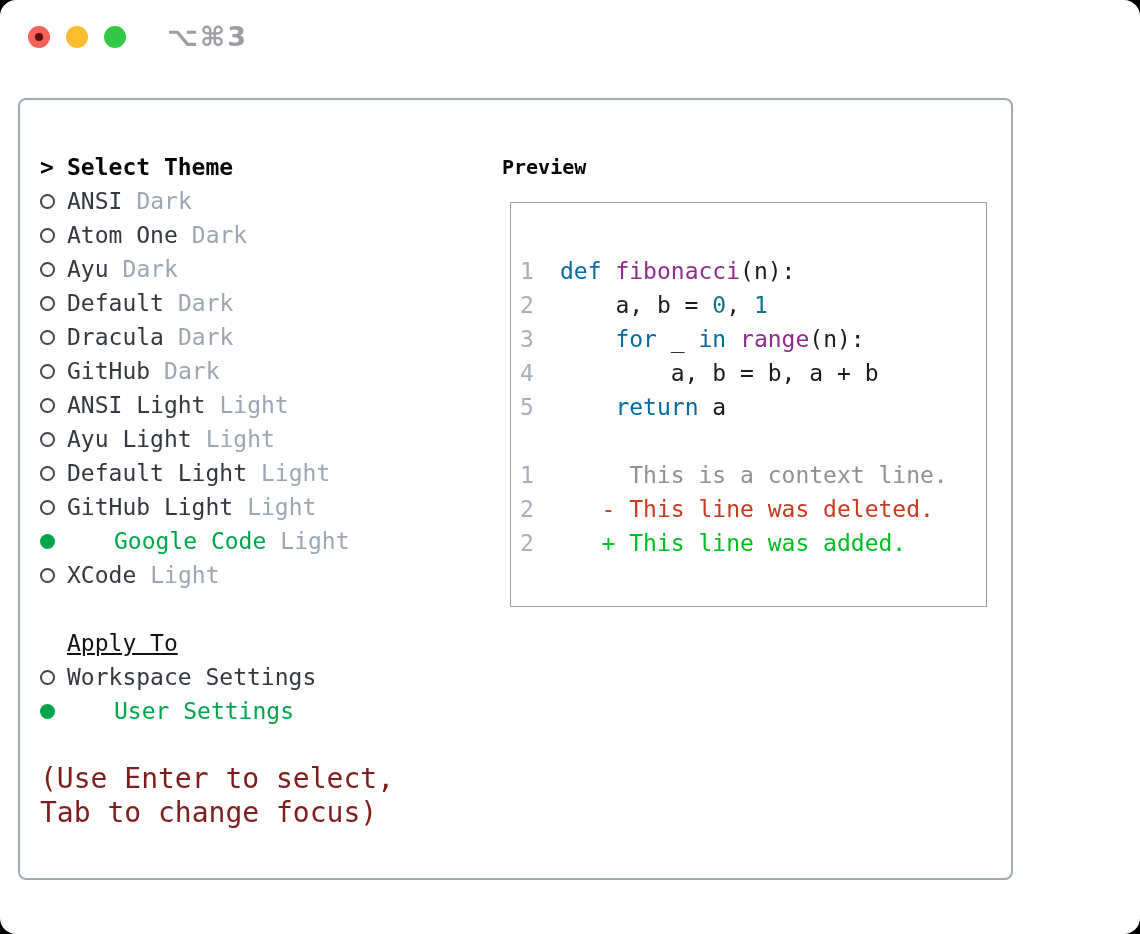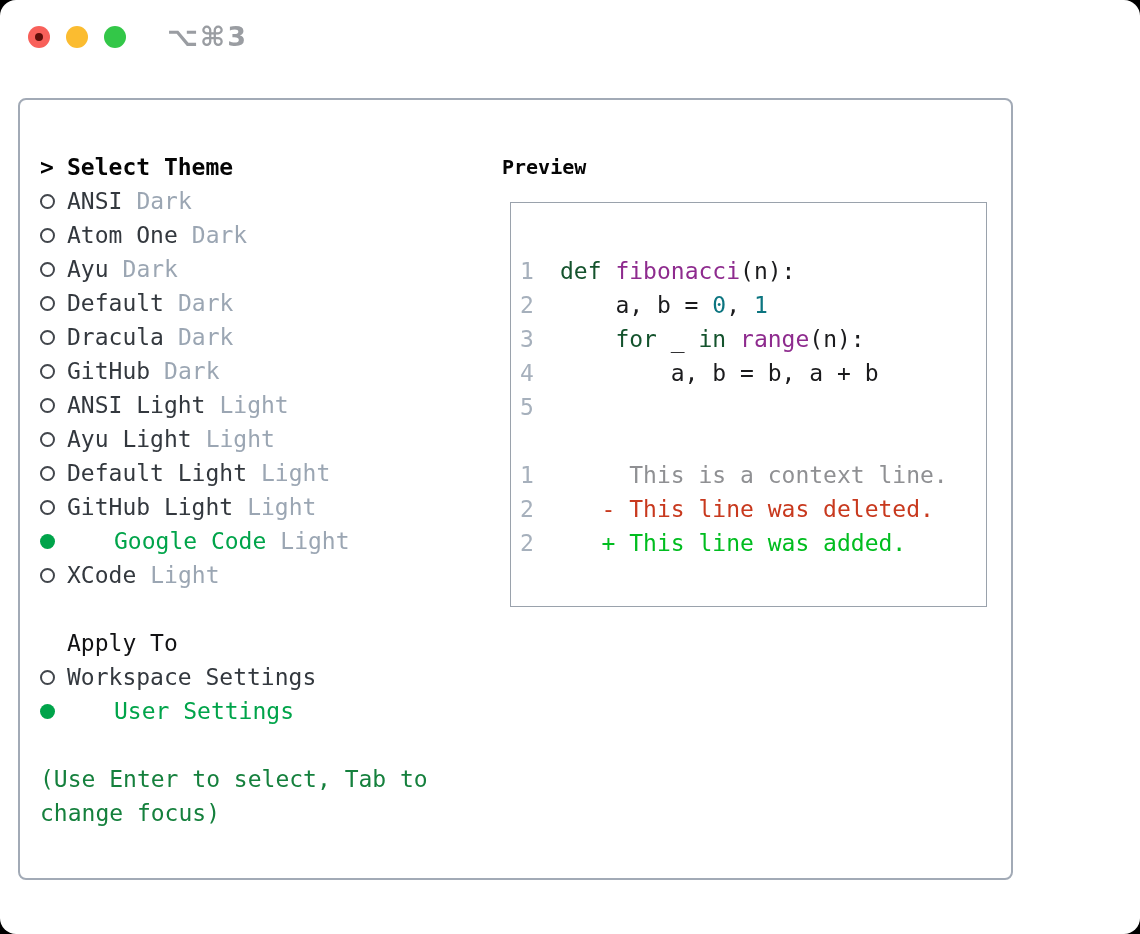--- a/index.html
+++ b/index.html
@@ -29,34 +29,34 @@
   .left-col{position:absolute;left:20px;top:50px;width:445px;}
   .row{display:flex;height:34px;align-items:center;font-size:23px;}
   .bullet-col{width:27px;flex:none;display:flex;align-items:center;}
   .ring{width:11px;height:11px;border:2px solid #42464c;border-radius:50%;}
   .dot-sel{width:15px;height:15px;border-radius:50%;background:#00a44a;}
   .hdr-prefix{font-weight:bold;color:#000;}
   .hdr-label{font-weight:bold;color:#050505;white-space:pre;}
   .name{color:#33383e;white-space:pre;}
   .name.sel{color:#00a44a;margin-left:47px;}
   .variant{color:#9ba6b3;white-space:pre;margin-left:14px;}
-  .apply-label{color:#121214;white-space:pre;}
+  .apply-label{color:#121214;white-space:pre;text-decoration:underline;}
   .spacer{height:34px;}
-  .hint{width:420px;font-size:23px;line-height:34px;color:#15803d;}
+  .hint{width:420px;font-size:28px;line-height:34px;color:#7f1d1d;}
   
   .preview-header{position:absolute;left:482px;top:50px;height:34px;display:flex;align-items:center;
     font-size:20px;font-weight:bold;color:#050505;}
   .preview-box{
     position:absolute;left:490px;top:102px;width:477px;height:405px;
     border:1.5px solid #9aa2ac;box-sizing:border-box;background:#fff;
     padding:51px 0 0 9px;overflow:hidden;
   }
   .pline{display:flex;height:34px;align-items:center;font-size:23px;white-space:pre;}
   .ln{width:40px;flex:none;color:#a6b0bc;}
-  .tk-kw{color:#14532d;}
+  .tk-kw{color:#0369a1;}
   .tk-fn{color:#8e2b8e;}
   .tk-lit{color:#0c7580;}
   .tk-pln{color:#1b1b1d;}
   .diff-context{color:#8f9093;}
   .diff-deleted{color:#c8391e;}
   .diff-added{color:#00bd1f;text-align:center;}
 </style>
 </head>
 <body>
 
@@ -210,20 +210,21 @@
           <div class="pline">
     <span class="ln">3</span>
     <span class="content"><span class="tk-pln">    </span><span class="tk-kw">for</span><span class="tk-pln"> _ </span><span class="tk-kw">in</span><span class="tk-pln"> </span><span class="tk-fn">range</span><span class="tk-pln">(n):</span></span>
   </div>
           <div class="pline">
     <span class="ln">4</span>
     <span class="content"><span class="tk-pln">        a, b = b, a + b</span></span>
   </div>
           <div class="pline">
     <span class="ln">5</span>
+    <span class="content"><span class="tk-pln">    </span><span class="tk-kw">return</span><span class="tk-pln"> a</span></span>
   </div>
         </div>
       <div class="spacer"></div>
       <div id="diff-lines">
           <div class="pline">
     <span class="ln">1</span>
     <span class="content diff-context">     This is a context line.</span>
   </div>
           <div class="pline">
     <span class="ln">2</span>

